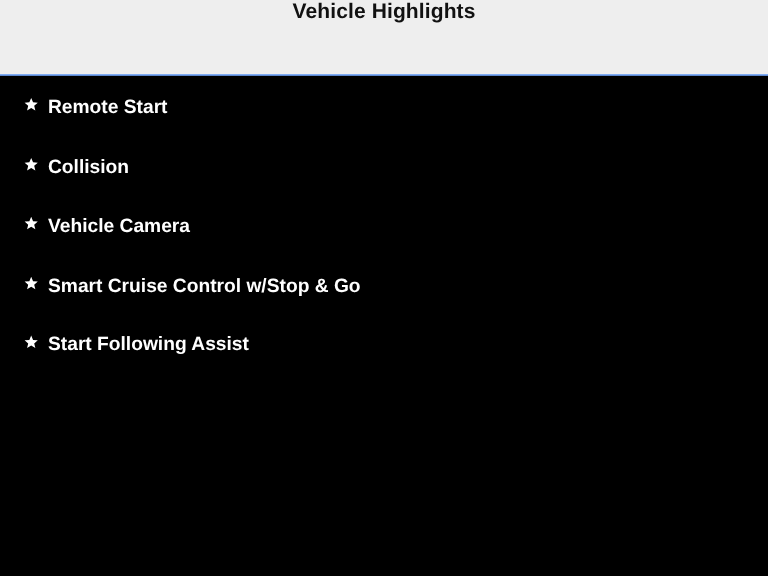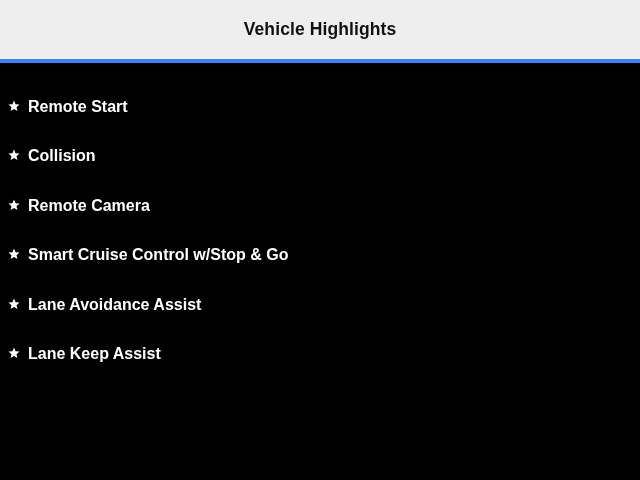--- a/index.html
+++ b/index.html
@@ -22,24 +22,23 @@
   }
 
   
   #header {
     position: absolute;
     left: 0;
     top: 0;
     width: 640px;
     height: 63px;
     background: #eeeeee;
-    border-bottom: 4px solid #3b82f6;
+    border-bottom: 1px solid #3b82f6;
     box-sizing: border-box;
     display: flex;
-    align-items: center;
     justify-content: center;
   }
   #header-title {
     font-size: 17.5px;
     font-weight: bold;
     color: #111111;
     letter-spacing: 0.1px;
     line-height: 1;
     margin-top: 1px;
   }
@@ -53,22 +52,22 @@
     height: 398px;
     margin: 0;
     padding: 0;
     list-style: none;
     background: #000000;
   }
   .highlight-item {
     position: relative;
     height: 49.5px;
     display: flex;
-    align-items: center;
-    padding-left: 8px;
+    align-items: flex-start;
+    padding-left: 20px;
     box-sizing: border-box;
   }
   .star-bullet {
     flex: 0 0 auto;
     width: 12px;
     height: 12px;
     margin-right: 8px;
     display: block;
     position: relative;
     top: -1px;
@@ -114,47 +113,39 @@
       </span>
       <span class="highlight-label">Collision</span>
     </li>
 
     <li class="highlight-item">
       <span class="star-bullet">
         <svg viewBox="0 0 24 24" aria-hidden="true">
             <polygon fill="#ffffff" points="12,1.2 15.1,8.6 23,9.2 17,14.4 18.9,22.2 12,18 5.1,22.2 7,14.4 1,9.2 8.9,8.6"></polygon>
           </svg>
       </span>
-      <span class="highlight-label">Remote Camera</span>
+      <span class="highlight-label">Vehicle Camera</span>
     </li>
 
     <li class="highlight-item">
       <span class="star-bullet">
         <svg viewBox="0 0 24 24" aria-hidden="true">
             <polygon fill="#ffffff" points="12,1.2 15.1,8.6 23,9.2 17,14.4 18.9,22.2 12,18 5.1,22.2 7,14.4 1,9.2 8.9,8.6"></polygon>
           </svg>
       </span>
       <span class="highlight-label">Smart Cruise Control w/Stop &amp; Go</span>
     </li>
 
     <li class="highlight-item">
       <span class="star-bullet">
         <svg viewBox="0 0 24 24" aria-hidden="true">
             <polygon fill="#ffffff" points="12,1.2 15.1,8.6 23,9.2 17,14.4 18.9,22.2 12,18 5.1,22.2 7,14.4 1,9.2 8.9,8.6"></polygon>
           </svg>
       </span>
-      <span class="highlight-label">Lane Avoidance Assist</span>
+      <span class="highlight-label">Start Following Assist</span>
     </li>
 
 
 
-    <li class="highlight-item">
-      <span class="star-bullet">
-        <svg viewBox="0 0 24 24" aria-hidden="true">
-            <polygon fill="#ffffff" points="12,1.2 15.1,8.6 23,9.2 17,14.4 18.9,22.2 12,18 5.1,22.2 7,14.4 1,9.2 8.9,8.6"></polygon>
-          </svg>
-      </span>
-      <span class="highlight-label">Lane Keep Assist</span>
-    </li>
 
   </ul>
 
 </div>
 
 </body></html>

